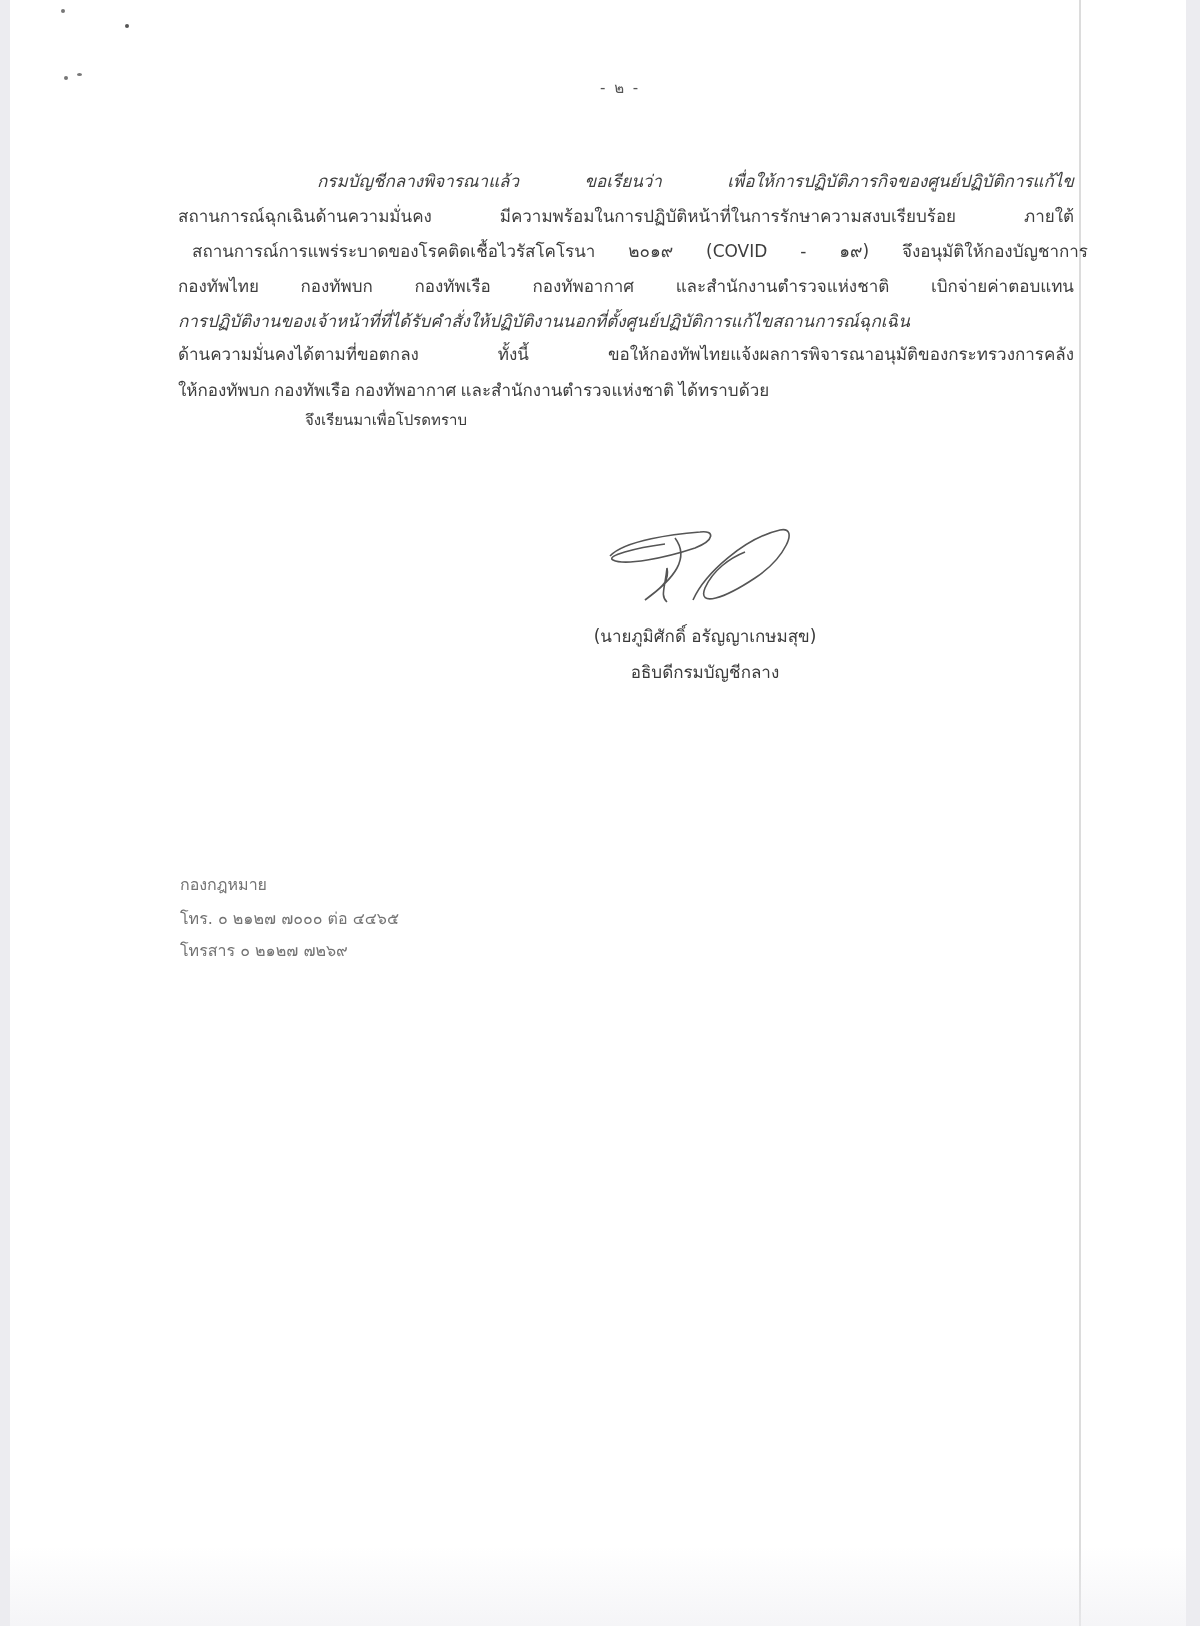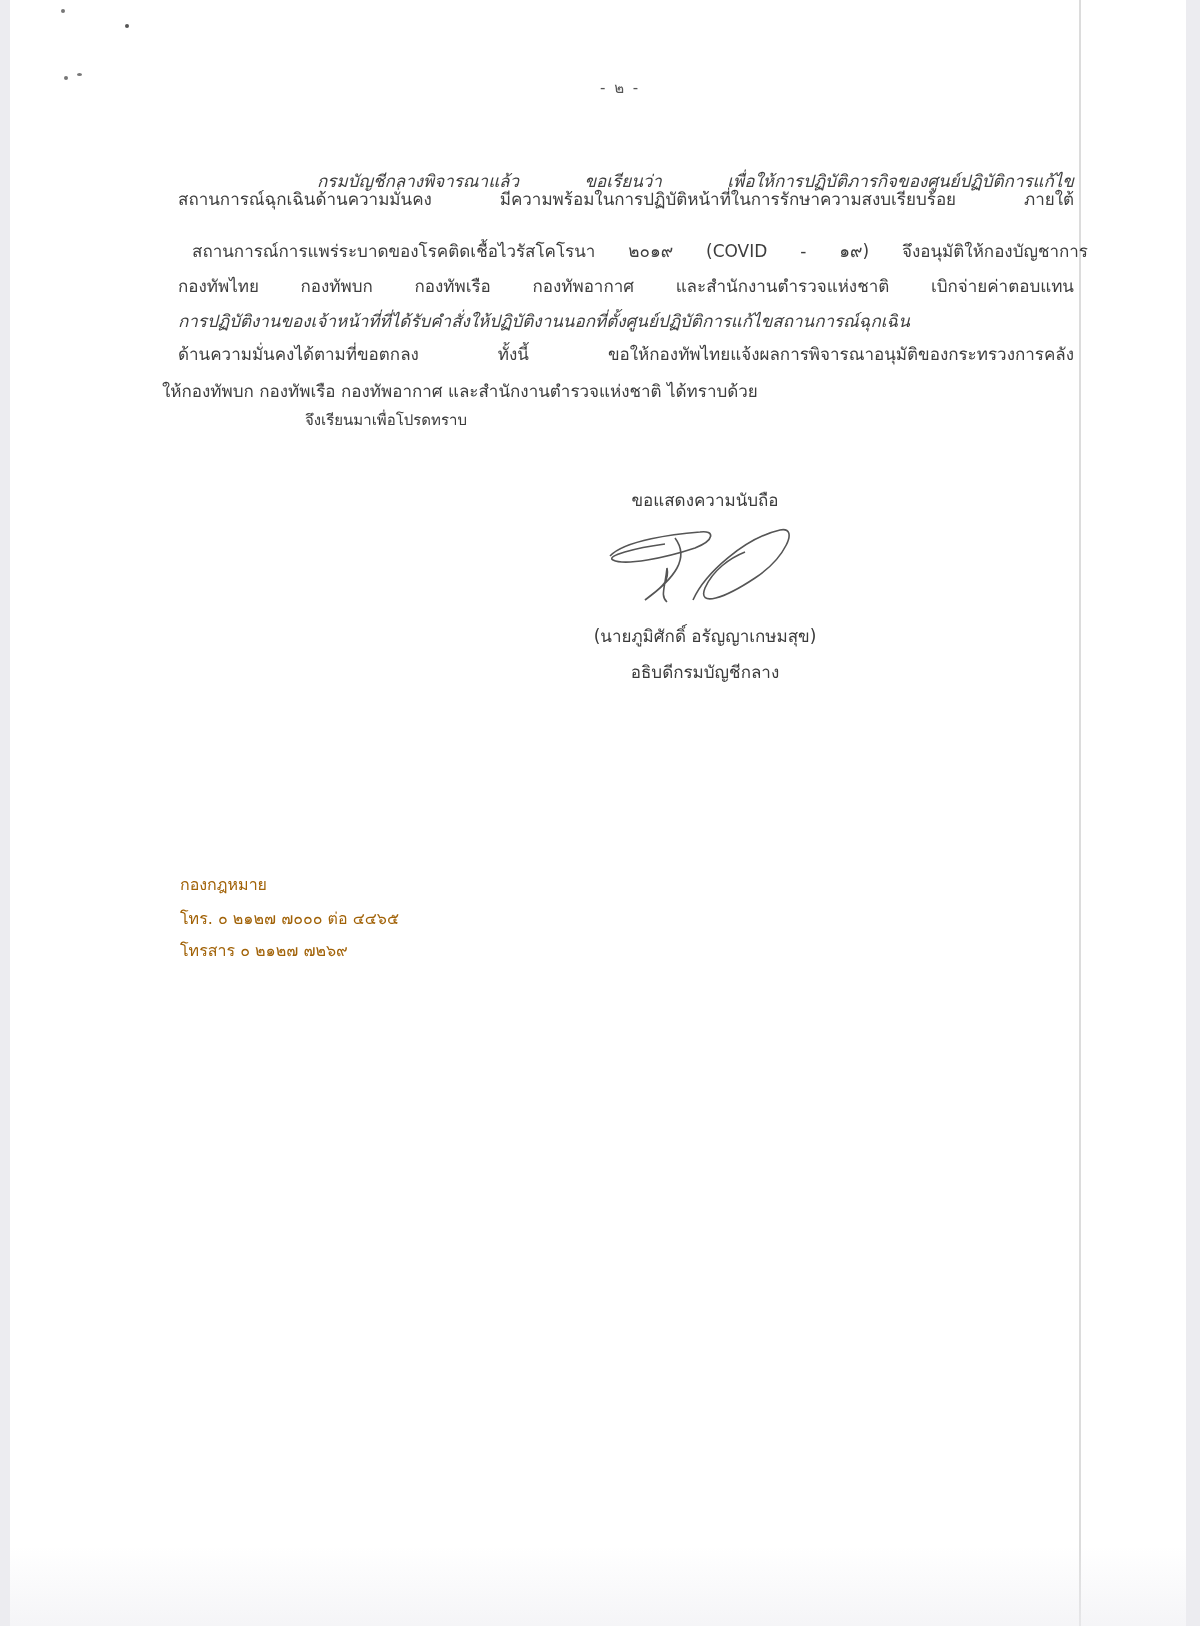--- a/index.html
+++ b/index.html
@@ -21,56 +21,55 @@
   .page-number {
     position: absolute; left: 590px; top: 76px; font-size: 15px; color: #555;
     letter-spacing: 2px;
   }
   .body-line {
     position: absolute; font-size: 17px; line-height: 22px; white-space: nowrap;
     color: #3d3d3d;
   }
   .justify { left: 168px; width: 896px; text-align: justify; text-align-last: justify; }
   .first-line { left: 307px; width: 757px; text-align: justify; text-align-last: justify; }
-  .last-line { left: 152px; }
+  .last-line { left: 168px; font-family: Liberation Serif, serif; }
   .closing { position: absolute; left: 295px; top: 408px; font-size: 15px; }
   .sign-block { position: absolute; left: 540px; width: 310px; text-align: center; font-size: 17px; }
   .signature { position: absolute; left: 595px; top: 518px; }
-  .footer-line { position: absolute; left: 170px; font-size: 16px; color: #a16207; }
+  .footer-line { position: absolute; left: 170px; font-size: 16px; color: #737373; }
   .scan-noise {
     position: absolute; left: 10px; bottom: 0; width: 1176px; height: 80px;
     background: linear-gradient(to bottom, rgba(255,255,255,0), rgba(238,238,242,0.6));
   }
 </style>
 </head>
 <body>
 
 <div class="page">
   <span class="speck" style="left:51px;top:9px;width:4px;height:4px;"></span>
   <span class="speck" style="left:115px;top:24px;width:4px;height:4px;background:#555;"></span>
   <span class="speck" style="left:54px;top:76px;width:4px;height:4px;"></span>
   <span class="speck" style="left:67px;top:73px;width:5px;height:3px;"></span>
 
   <div class="page-edge-line"></div>
 
   <div class="page-number">- ๒ -</div>
 
   <div>
     <div class="body-line first-line" style="top:170px;font-style:italic;">กรมบัญชีกลางพิจารณาแล้ว ขอเรียนว่า เพื่อให้การปฏิบัติภารกิจของศูนย์ปฏิบัติการแก้ไข</div>
-    <div class="body-line justify" style="top:188px;">สถานการณ์ฉุกเฉินด้านความมั่นคง มีความพร้อมในการปฏิบัติหน้าที่ในการรักษาความสงบเรียบร้อย ภายใต้</div>
+    <div class="body-line justify" style="top:205px;">สถานการณ์ฉุกเฉินด้านความมั่นคง มีความพร้อมในการปฏิบัติหน้าที่ในการรักษาความสงบเรียบร้อย ภายใต้</div>
     <div class="body-line justify" style="top:240px;margin-left:14px;">สถานการณ์การแพร่ระบาดของโรคติดเชื้อไวรัสโคโรนา ๒๐๑๙ (COVID - ๑๙) จึงอนุมัติให้กองบัญชาการ</div>
     <div class="body-line justify" style="top:275px;">กองทัพไทย กองทัพบก กองทัพเรือ กองทัพอากาศ และสำนักงานตำรวจแห่งชาติ เบิกจ่ายค่าตอบแทน</div>
     <div class="body-line justify" style="top:310px;font-style:italic;">การปฏิบัติงานของเจ้าหน้าที่ที่ได้รับคำสั่งให้ปฏิบัติงานนอกที่ตั้งศูนย์ปฏิบัติการแก้ไขสถานการณ์ฉุกเฉิน</div>
     <div class="body-line justify" style="top:345px;font-family:Liberation Mono, monospace;">ด้านความมั่นคงได้ตามที่ขอตกลง ทั้งนี้ ขอให้กองทัพไทยแจ้งผลการพิจารณาอนุมัติของกระทรวงการคลัง</div>
     <div class="body-line last-line" style="top:380px;">ให้กองทัพบก กองทัพเรือ กองทัพอากาศ และสำนักงานตำรวจแห่งชาติ ได้ทราบด้วย</div>
   </div>
 
   <div class="closing">จึงเรียนมาเพื่อโปรดทราบ</div>
 
-  <div class="sign-block" style="top:486px;">ขอแสดงความนับถือ</div>
 
   <svg class="signature" width="200" height="90" viewBox="0 0 200 90">
     <path d="M5,38 C20,22 70,16 95,14 C110,12 110,22 90,30 C60,40 20,48 8,42 C0,38 30,30 60,26" fill="none" stroke="#555" stroke-width="1.6"></path>
     <path d="M70,20 C85,40 70,60 40,82 C55,70 65,65 62,50 C60,70 55,78 62,84" fill="none" stroke="#555" stroke-width="1.6"></path>
     <path d="M88,82 C100,55 140,20 175,12 C195,8 180,40 150,60 C120,80 92,90 100,70 C108,52 125,40 140,34" fill="none" stroke="#555" stroke-width="1.6"></path>
   </svg>
 
   <div class="sign-block" style="top:658px;">อธิบดีกรมบัญชีกลาง</div>
   <div class="sign-block" style="top:622px;">(นายภูมิศักดิ์  อรัญญาเกษมสุข)</div>
 

